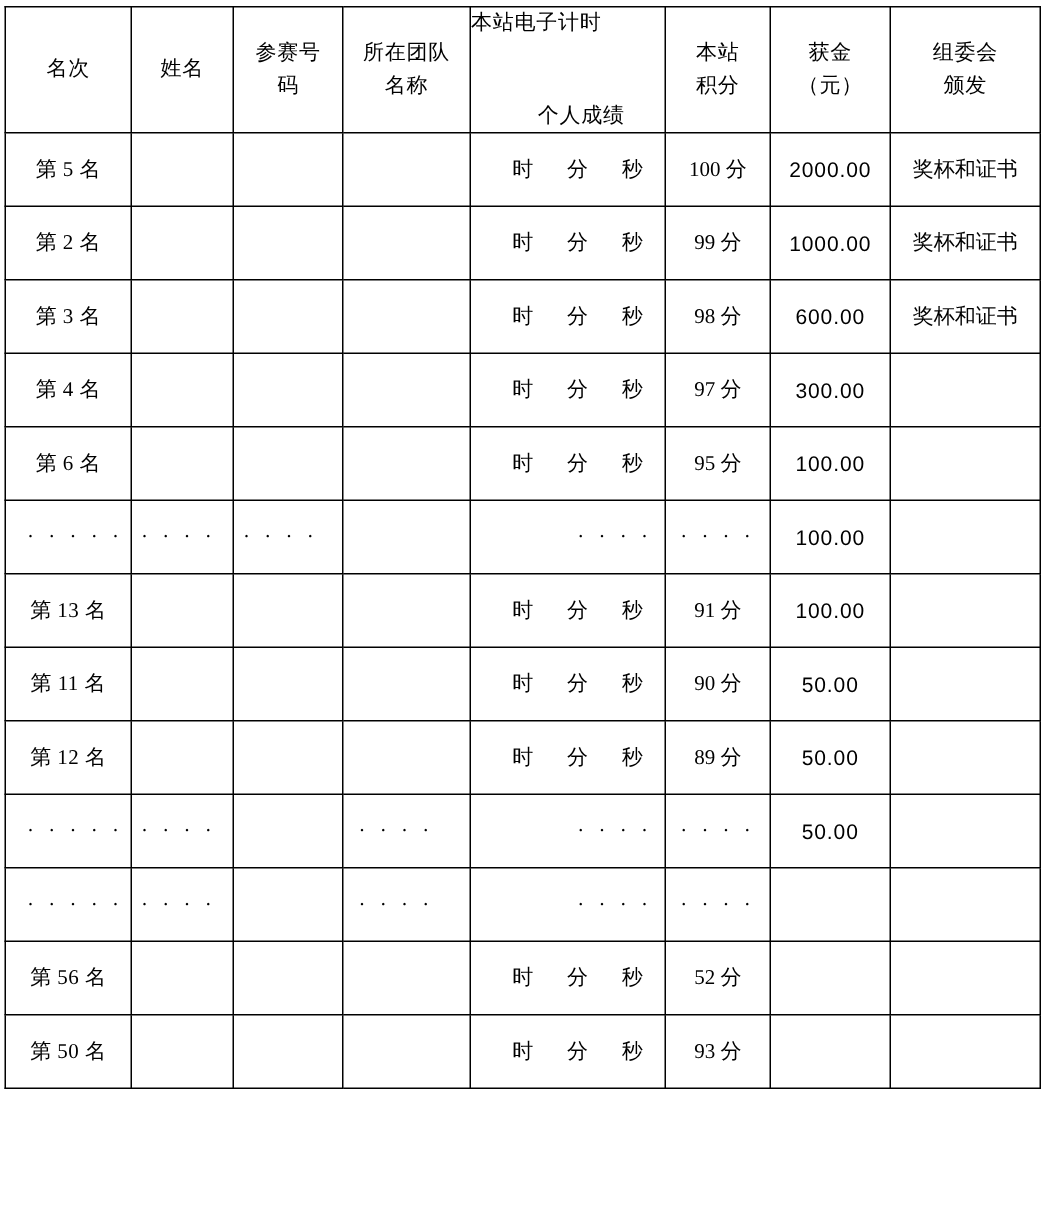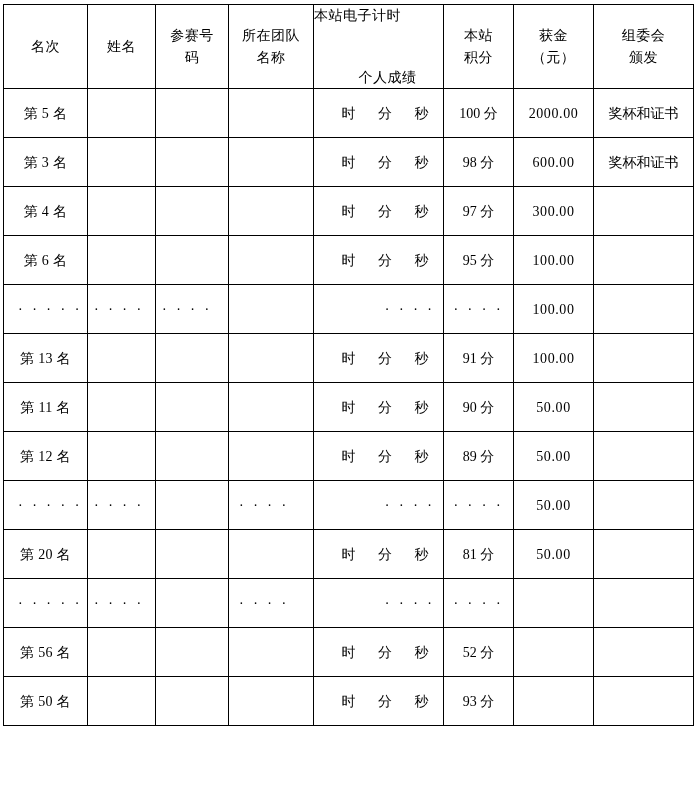--- a/index.html
+++ b/index.html
@@ -102,21 +102,21 @@
     gap: 22px;
     padding-right: 14px;
     height: 100%;
     box-sizing: border-box;
     letter-spacing: 0.5px;
   }
   .time-cell span {
     display: inline-block;
   }
   .prize-cell {
-    font-family: Liberation Serif, serif;
+    font-family: Liberation Sans, sans-serif;
     letter-spacing: 0.6px;
   }
   .empty-cell { }
 </style>
 </head>
 <body>
 
 <div id="sheet">
   <table class="result-table">
     <colgroup>
@@ -174,20 +174,36 @@
               <span>时</span>
               <span>分</span>
               <span>秒</span>
             </div>
           </td>
           <td class="">100 分</td>
           <td class="prize-cell">2000.00</td>
           <td>奖杯和证书</td>
         </tr>
         <tr>
+          <td class="rank-cell">第 2 名</td>
+          <td class="empty-cell"></td>
+          <td class="empty-cell"></td>
+          <td class="empty-cell"></td>
+          <td>
+            <div class="time-cell">
+              <span>时</span>
+              <span>分</span>
+              <span>秒</span>
+            </div>
+          </td>
+          <td class="">99 分</td>
+          <td class="prize-cell">1000.00</td>
+          <td>奖杯和证书</td>
+        </tr>
+        <tr>
           <td class="rank-cell">第 3 名</td>
           <td class="empty-cell"></td>
           <td class="empty-cell"></td>
           <td class="empty-cell"></td>
           <td>
             <div class="time-cell">
               <span>时</span>
               <span>分</span>
               <span>秒</span>
             </div>
@@ -286,36 +302,20 @@
           <td class="prize-cell">50.00</td>
           <td></td>
         </tr>
         <tr>
           <td class="rank-cell dots">· · · · ·</td>
           <td class="dots-cell left">· · · ·</td>
           <td class="empty-cell"></td>
           <td class="dots-cell pad-left">· · · ·</td>
           <td class="dots-cell right">· · · ·</td>
           <td class="dots-cell">· · · ·</td>
-          <td class="prize-cell">50.00</td>
-          <td></td>
-        </tr>
-        <tr>
-          <td class="rank-cell">第 20 名</td>
-          <td class="empty-cell"></td>
-          <td class="empty-cell"></td>
-          <td class="empty-cell"></td>
-          <td>
-            <div class="time-cell">
-              <span>时</span>
-              <span>分</span>
-              <span>秒</span>
-            </div>
-          </td>
-          <td class="">81 分</td>
           <td class="prize-cell">50.00</td>
           <td></td>
         </tr>
         <tr>
           <td class="rank-cell dots">· · · · ·</td>
           <td class="dots-cell left">· · · ·</td>
           <td class="empty-cell"></td>
           <td class="dots-cell pad-left">· · · ·</td>
           <td class="dots-cell right">· · · ·</td>
           <td class="dots-cell">· · · ·</td>

